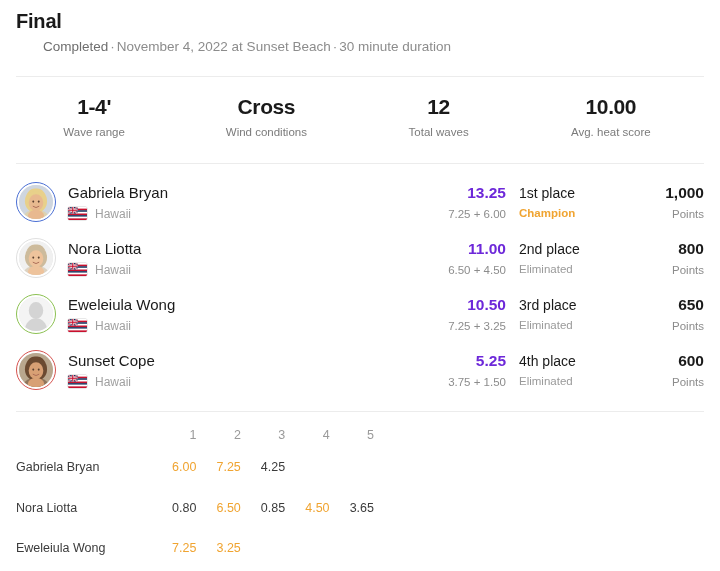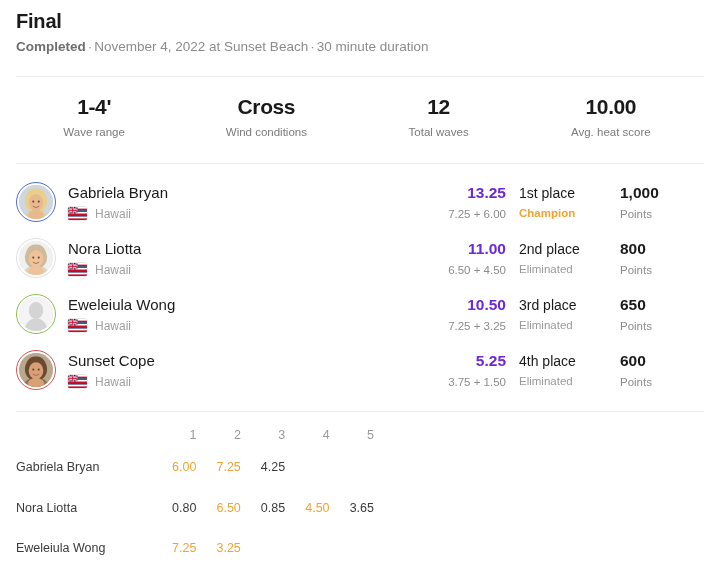--- a/index.html
+++ b/index.html
@@ -22,21 +22,21 @@
     color: #1a1a1a;
     letter-spacing: -0.2px;
     margin: 0 0 7px 0;
     line-height: 1.1;
   }
   .heat-sub {
     font-size: 13.5px;
     color: #8c8c8c;
     line-height: 1.2;
   }
-  .heat-sub .status { font-weight: bold; color: #6e6e6e; }
+  .heat-sub .status { font-weight: normal; color: #6e6e6e; margin-left: 27px; }
   .dot-sep { padding: 0 2px; }
 
   
   .divider {
     height: 1px;
     background: #ececec;
     margin: 0 16px;
   }
   .divider-head { margin-top: 21px; }
   .divider-stats { margin-top: 24px; }
@@ -159,20 +159,21 @@
     white-space: nowrap;
   }
   .place-status.champion {
     color: #f0a431;
     font-weight: bold;
   }
 
   .points-col {
     flex: 0 0 auto;
     width: 84px;
+    text-align: right;
   }
   .points-value {
     font-size: 15.5px;
     font-weight: bold;
     color: #1a1a1a;
     line-height: 1.15;
   }
   .points-label {
     font-size: 11.5px;
     color: #8c8c8c;

